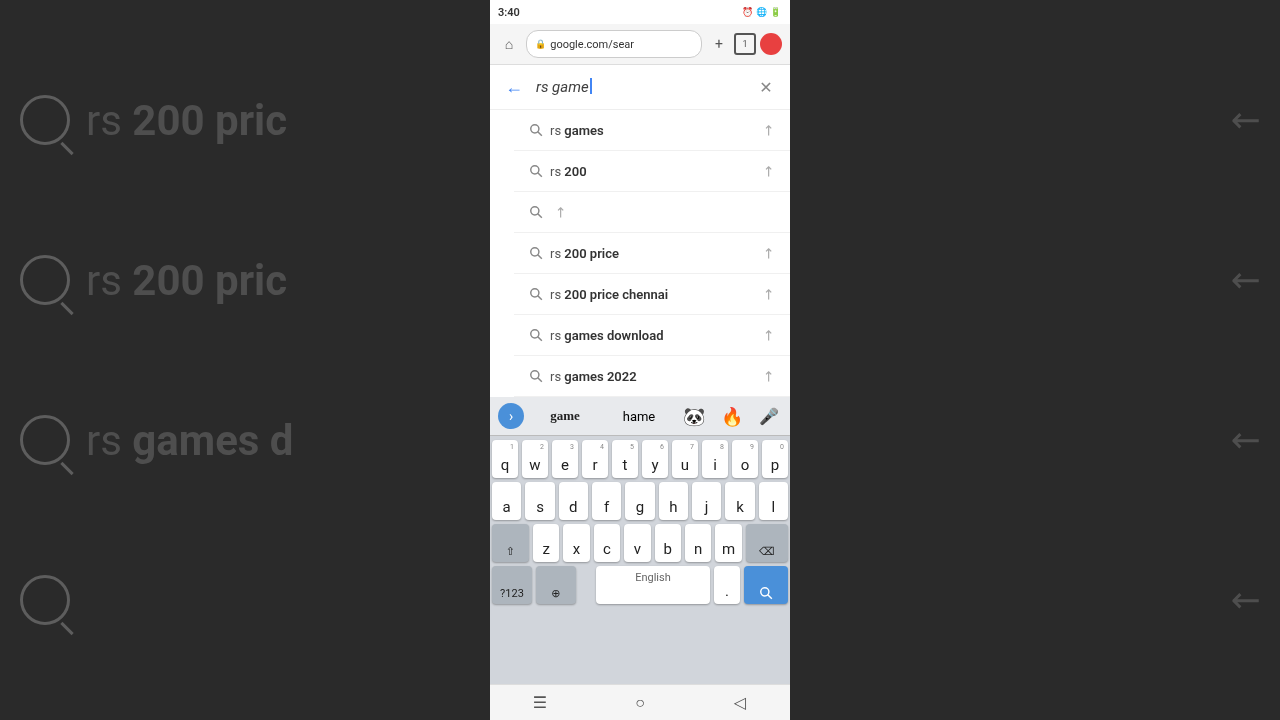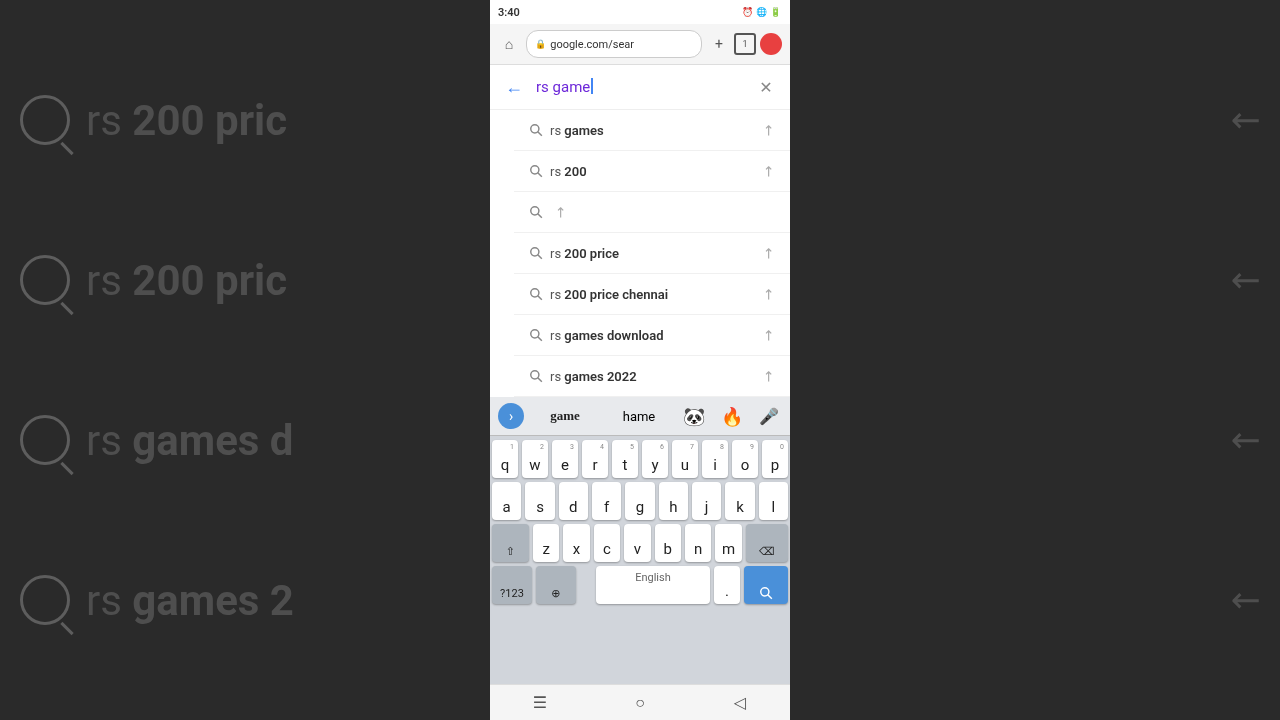--- a/index.html
+++ b/index.html
@@ -241,23 +241,24 @@
       align-items: center;
       justify-content: center;
       color: #4285f4;
       font-size: 18px;
       flex-shrink: 0;
     }
 
     .search-input-area {
       flex: 1;
       font-size: 15px;
-      color: #6d28d9;
+      color: #404040;
       display: flex;
       align-items: flex-start;
+      font-style: italic;
     }
 
     .search-cursor {
       display: inline-block;
       width: 2px;
       height: 16px;
       background: #4285f4;
       margin-left: 1px;
       vertical-align: middle;
     }
@@ -485,21 +486,20 @@
     <div class="bg-row">
       <div class="bg-search-icon"></div>
       <div class="bg-text">rs <strong>200 pric</strong></div>
     </div>
     <div class="bg-row">
       <div class="bg-search-icon"></div>
       <div class="bg-text">rs <strong>games d</strong></div>
     </div>
     <div class="bg-row">
       <div class="bg-search-icon"></div>
-      <div class="bg-text">rs <strong>games 2</strong></div>
     </div>
   </div>
 
   <div class="bg-right">
     <div class="bg-row">
       <span class="bg-arrow">↖</span>
     </div>
     <div class="bg-row">
       <span class="bg-arrow">↖</span>
     </div>

